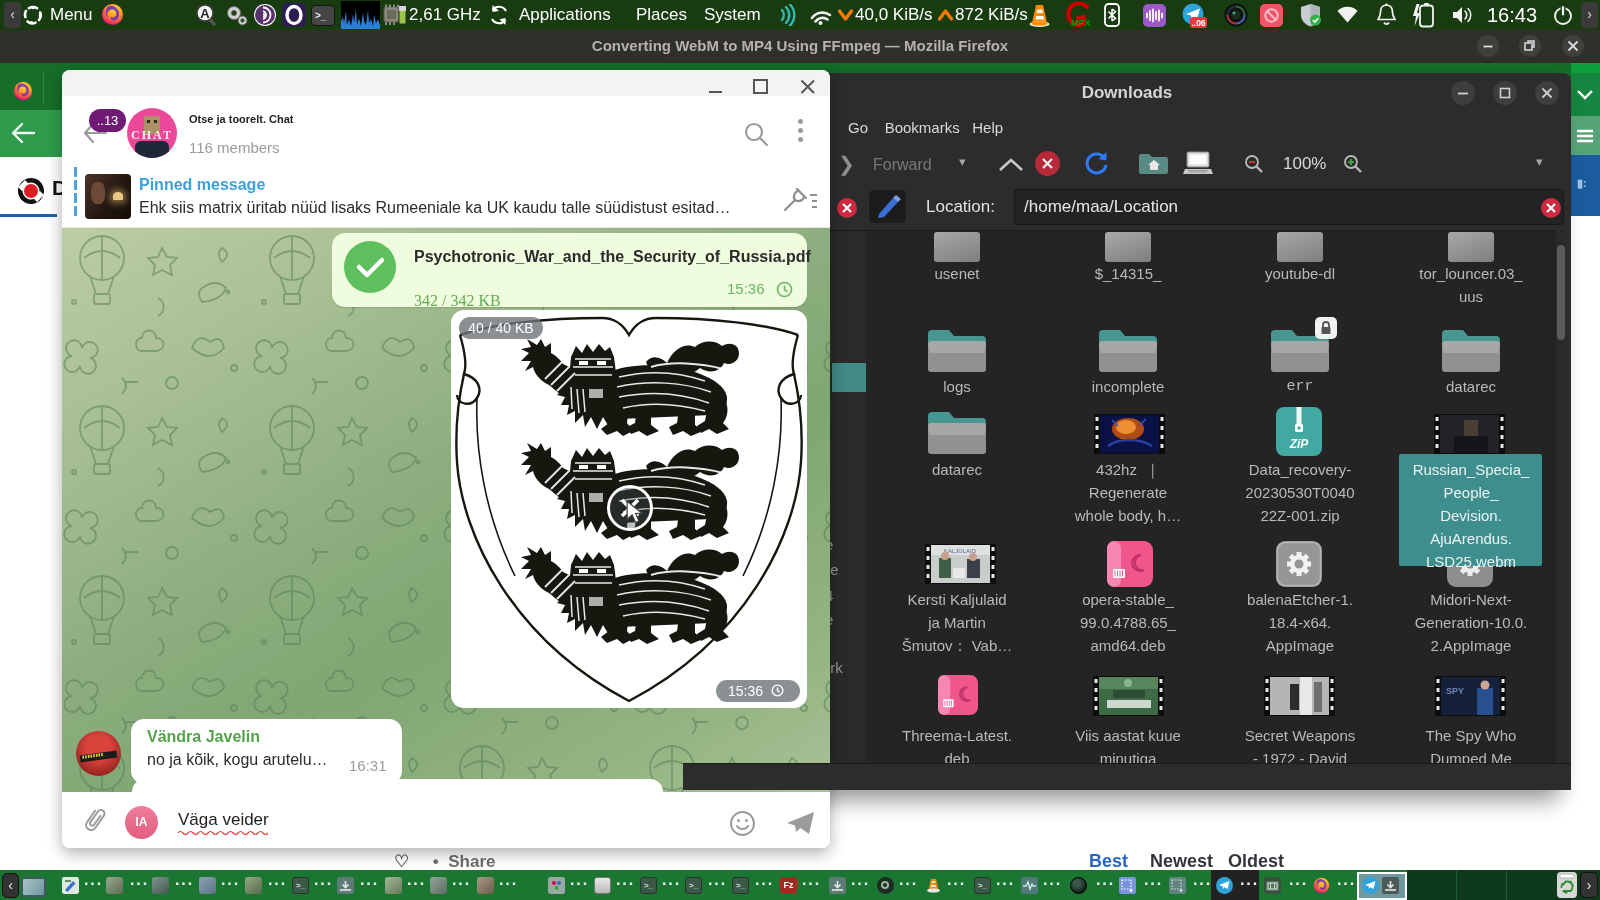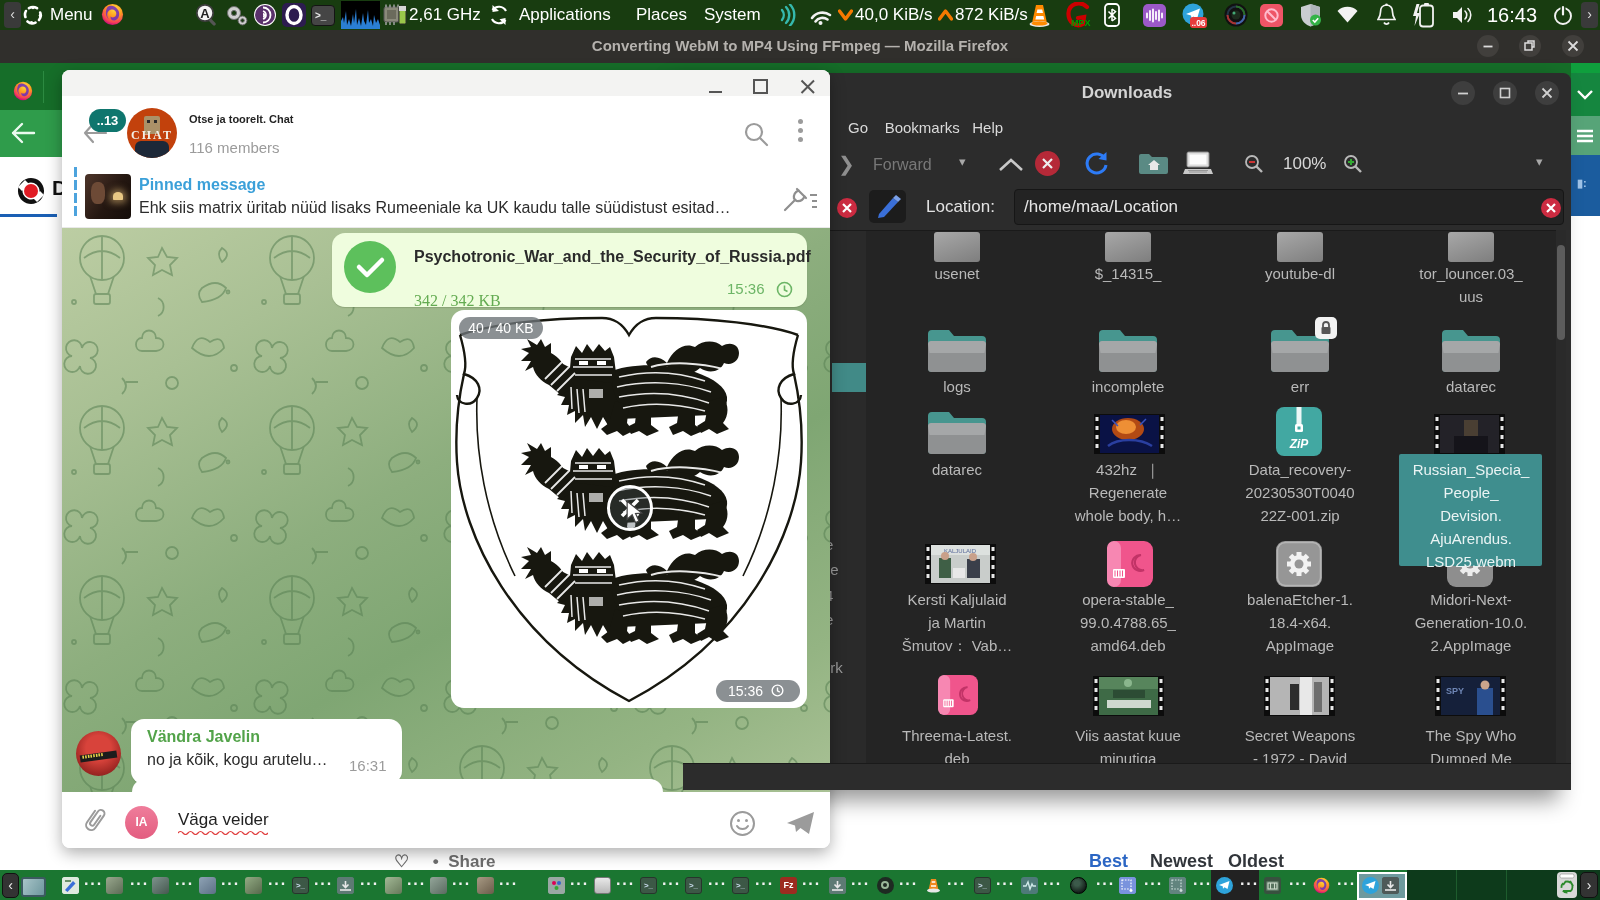--- a/index.html
+++ b/index.html
@@ -201,21 +201,21 @@
             <rect x="6.5" y="10" width="9" height="7" rx="1" fill="#555"></rect>
             <path d="M8 10 v-2 a3 3 0 0 1 6 0 v2" fill="none" stroke="#555" stroke-width="1.8"></path>
           </svg></div>
       <svg class="abs" style="left:757px;top:252px" width="62" height="48" viewBox="0 0 62 48">
           <path d="M2 9 a4 4 0 0 1 4-4 h17 l5 6 h28 a4 4 0 0 1 4 4 v28 a4 4 0 0 1-4 4 h-50 a4 4 0 0 1-4-4Z" fill="#47968f"></path>
           <rect x="2" y="16" width="58" height="31" rx="3.5" fill="#8f9192"></rect>
           <path d="M2 19 a3.5 3.5 0 0 1 3.5-3 h51 a3.5 3.5 0 0 1 3.5 3l-1.5 9 h-55Z" fill="#a5a7a8"></path>
         </svg>
       <div class="cell" style="left:194px;top:302px;">logs</div>
       <div class="cell" style="left:365px;top:302px;">incomplete</div>
-      <div class="cell" style="left:537px;top:302px;">err</div>
+      <div class="cell" style="left:537px;top:302px;font-family:Liberation Mono, monospace;">err</div>
       <div class="cell" style="left:708px;top:302px;">datarec</div>
 
       <svg class="abs" style="left:243px;top:334px" width="62" height="48" viewBox="0 0 62 48">
           <path d="M2 9 a4 4 0 0 1 4-4 h17 l5 6 h28 a4 4 0 0 1 4 4 v28 a4 4 0 0 1-4 4 h-50 a4 4 0 0 1-4-4Z" fill="#47968f"></path>
           <rect x="2" y="16" width="58" height="31" rx="3.5" fill="#8f9192"></rect>
           <path d="M2 19 a3.5 3.5 0 0 1 3.5-3 h51 a3.5 3.5 0 0 1 3.5 3l-1.5 9 h-55Z" fill="#a5a7a8"></path>
         </svg>
       <svg class="abs" style="left:411px;top:341px" width="71" height="40" viewBox="0 0 71 40">
           <rect width="71" height="40" fill="#0c0c0c"></rect>
           <rect x="6" y="1" width="59" height="38" fill="#0a1245"></rect>
@@ -393,22 +393,22 @@
       </svg>
     <svg class="abs" style="left:690px;top:8px" width="18" height="18" viewBox="0 0 18 18">
         <rect x="2" y="2" width="13" height="13" fill="none" stroke="#555" stroke-width="2"></rect>
       </svg>
     <svg class="abs" style="left:737px;top:8px" width="18" height="18" viewBox="0 0 18 18">
         <path d="M2.5 2.5 L15 15 M15 2.5 L2.5 15" stroke="#555" stroke-width="2"></path>
       </svg>
     <svg class="abs" style="left:20px;top:52px" width="26" height="22" viewBox="0 0 26 22">
         <path d="M11 2 L3 11 L11 20 M3 11 L24 11" fill="none" stroke="#9b9b9b" stroke-width="2.2" stroke-linecap="round" stroke-linejoin="round"></path>
       </svg>
-    <div class="abs" style="left:27px;top:39px;width:37px;height:23px;background:#0f766e;border-radius:12px;color:#fff;font-size:13px;font-weight:700;text-align:center;line-height:23px;">..13</div>
-    <div class="abs" style="left:65px;top:38px;width:50px;height:50px;border-radius:50%;background:#c2410c;overflow:hidden;">
+    <div class="abs" style="left:27px;top:39px;width:37px;height:23px;background:#701a75;border-radius:12px;color:#fff;font-size:13px;font-weight:400;text-align:center;line-height:23px;">..13</div>
+    <div class="abs" style="left:65px;top:38px;width:50px;height:50px;border-radius:50%;background:#ec4899;overflow:hidden;">
       <div class="abs" style="left:17px;top:8px;width:16px;height:18px;background:#ab9168;border-radius:2px;"></div>
       <div class="abs" style="left:20px;top:12px;width:3px;height:3px;background:#2a2a2a;"></div>
       <div class="abs" style="left:27px;top:12px;width:3px;height:3px;background:#2a2a2a;"></div>
       <div class="abs" style="left:0;top:21px;width:50px;height:12px;color:#f2efe6;font-size:12px;font-weight:700;text-align:center;letter-spacing:2px;font-family:'Liberation Serif',serif;line-height:12px;">CHAT</div>
       <div class="abs" style="left:8px;top:33px;width:34px;height:17px;background:#1d2838;border-radius:6px 6px 0 0;"></div>
     </div>
     <div class="abs" style="left:127px;top:43px;font-size:11px;font-weight:700;color:#232323;">Otse ja toorelt. Chat</div>
     <div class="abs" style="left:127px;top:69px;font-size:15px;color:#9b9b9b;">116 members</div>
     <svg class="abs" style="left:681px;top:51px" width="26" height="26" viewBox="0 0 26 26">
         <circle cx="11" cy="11" r="8" fill="none" stroke="#9b9b9b" stroke-width="2.2"></circle>

